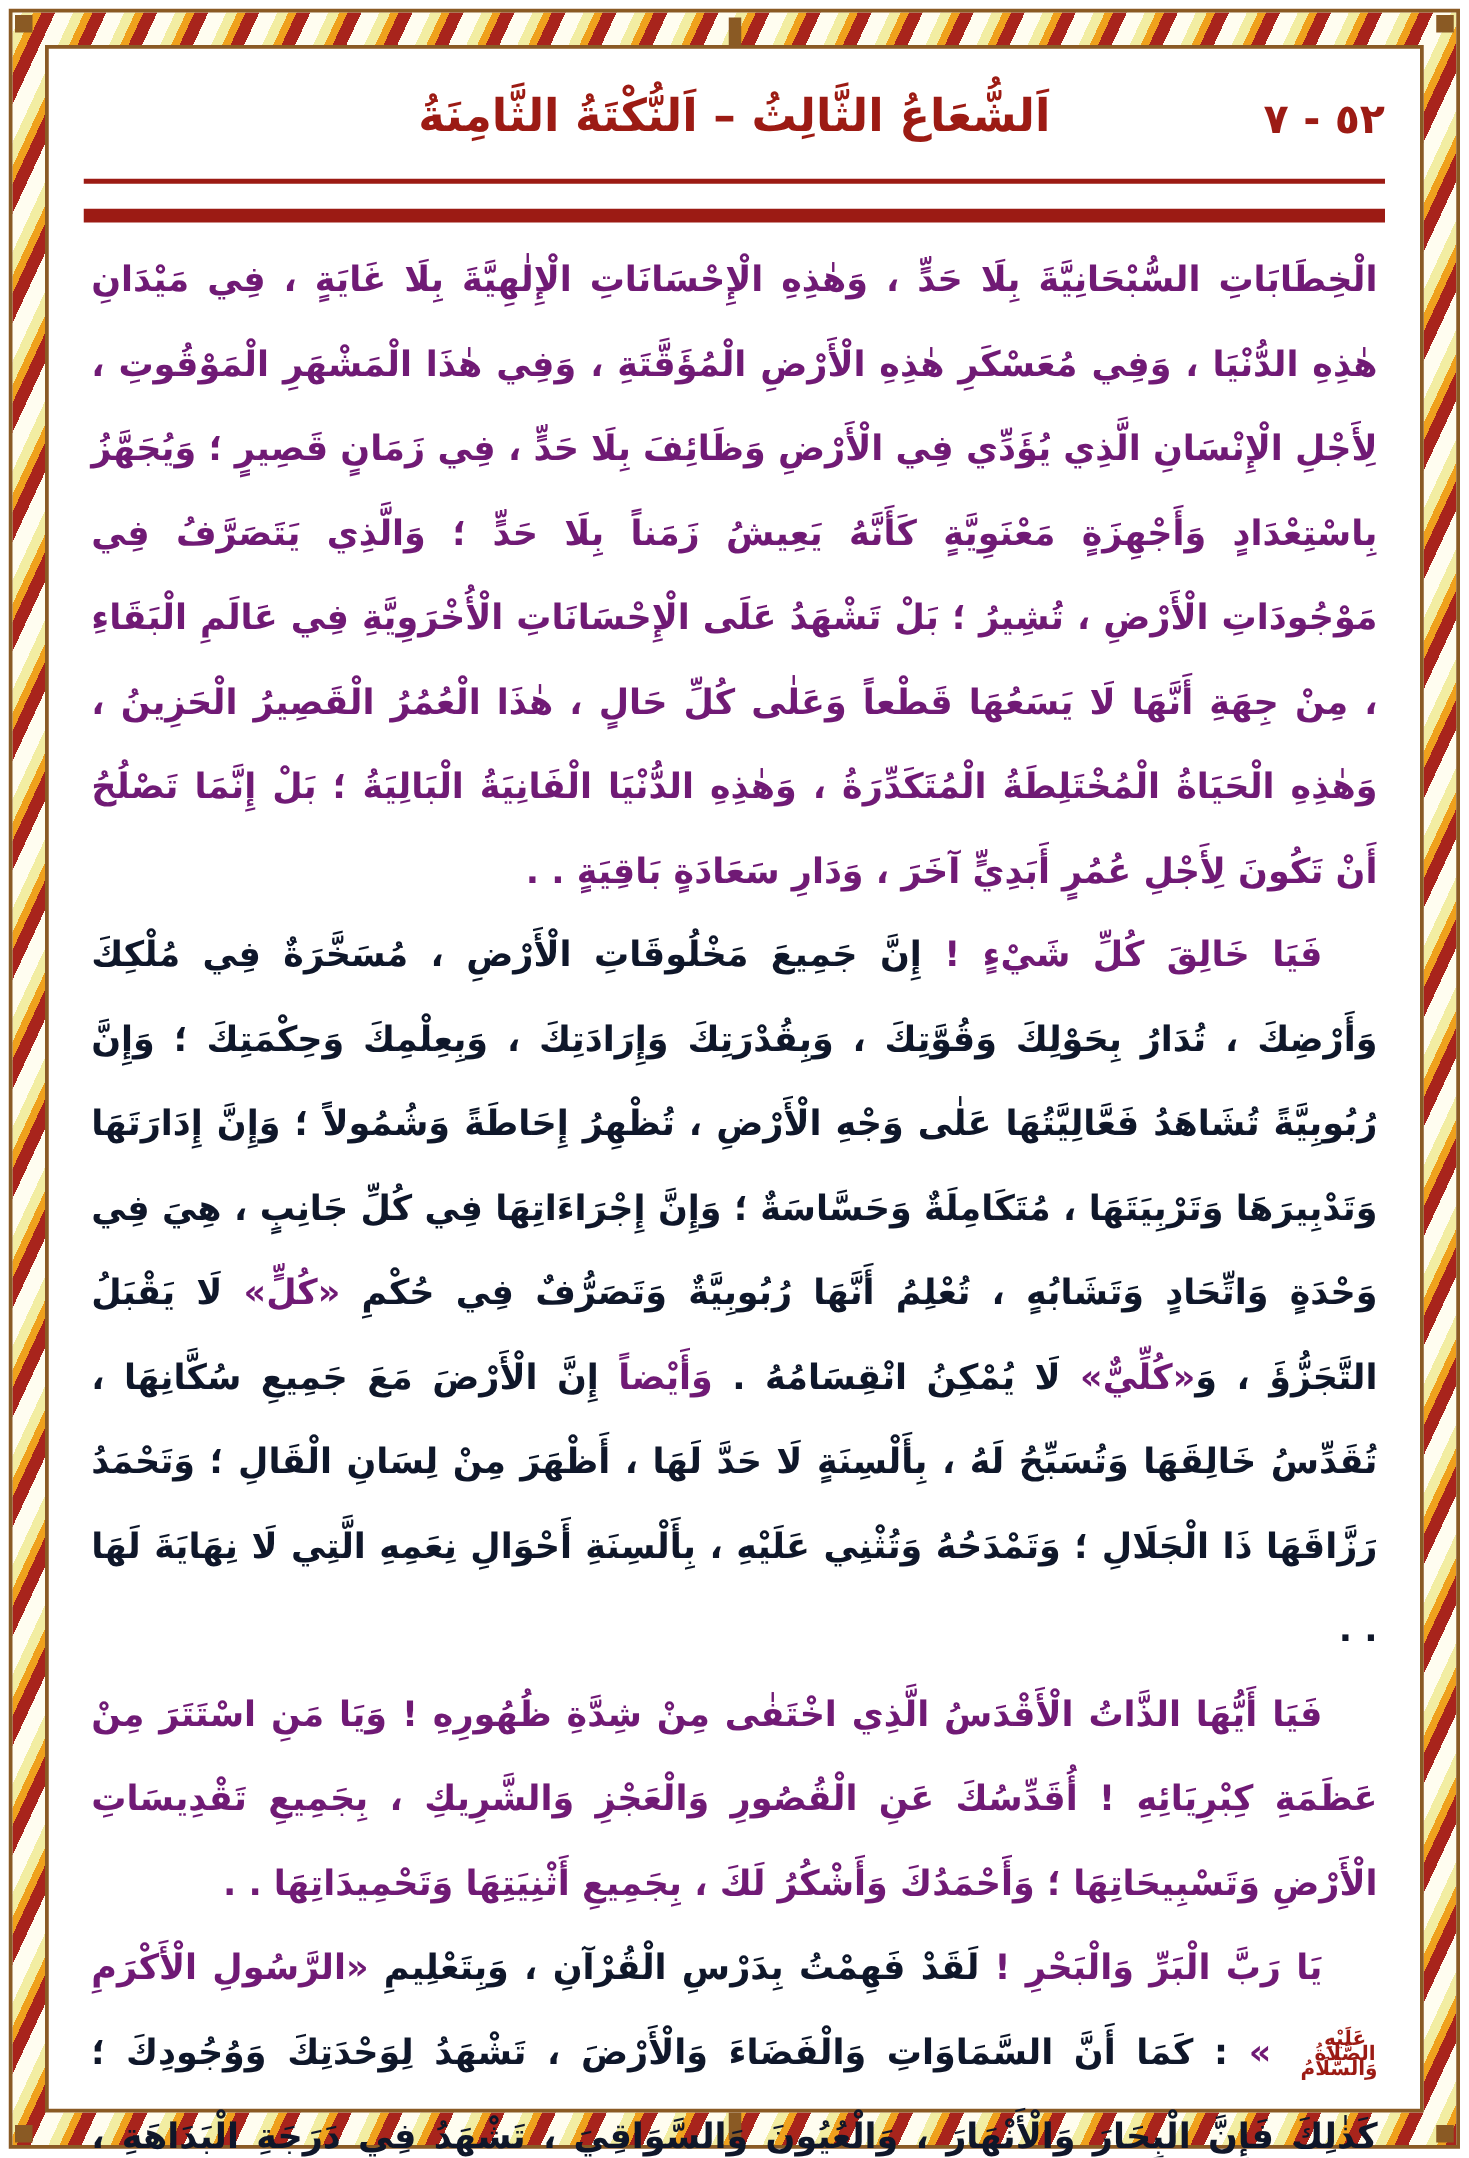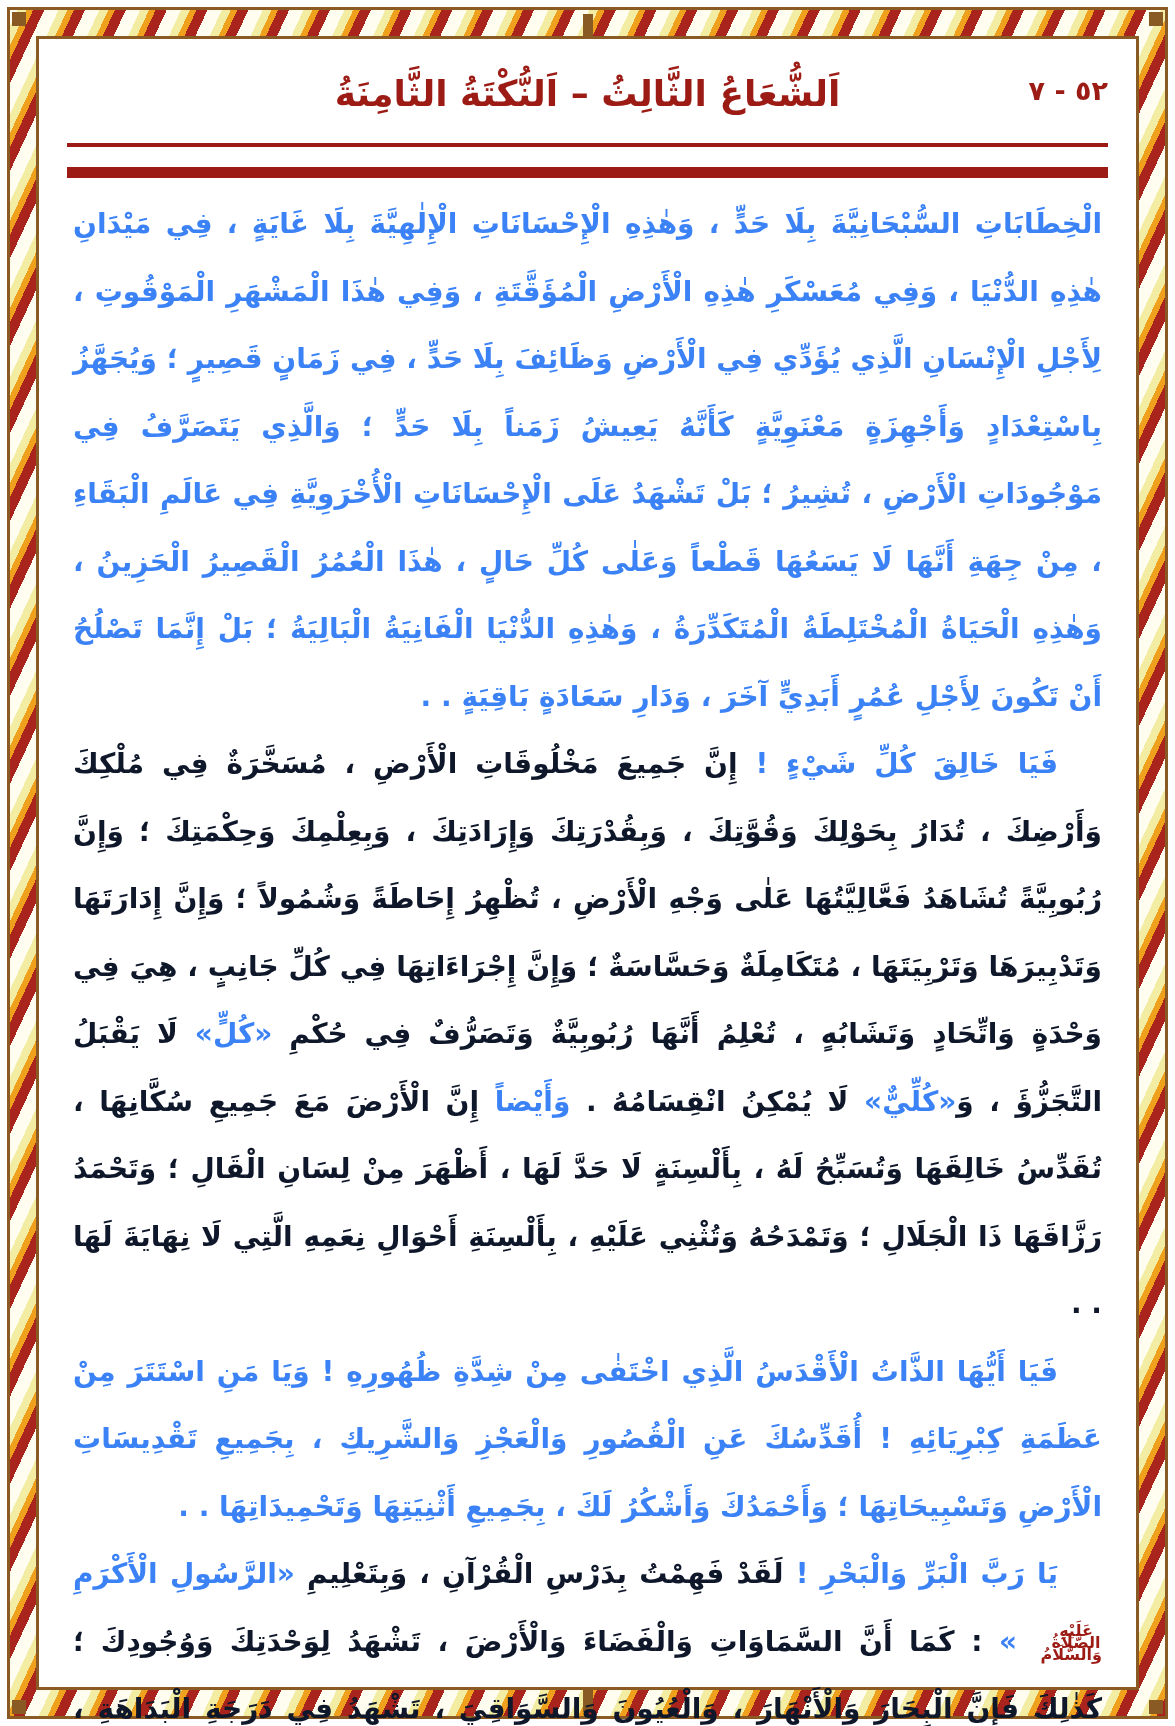--- a/index.html
+++ b/index.html
@@ -73,21 +73,21 @@
     text-align: center;
     font-size: 36px;
     font-weight: bold;
     color: #9c1b14;
     letter-spacing: 0.5px;
   }
   .page-number {
     position: absolute;
     right: 0;
     top: 10px;
-    font-size: 27px;
+    font-size: 33px;
     font-weight: bold;
     color: #9c1b14;
     direction: rtl;
   }
   .double-rule {
     height: 20px;
     border-top: 4px solid #9c1b14;
     border-bottom: 11px solid #9c1b14;
     margin-bottom: 6px;
   }
@@ -101,21 +101,21 @@
     line-height: 67.5px;
     color: #161412;
     padding: 6px 6px 0 6px;
   }
   .body-text p {
     margin: 0;
   }
   .body-text p.indent {
     text-indent: 44px;
   }
-  .seg.red { color: #3b82f6; }
+  .seg.red { color: #701a75; }
   .seg.black { color: #0f172a; }
   .seg.salawat {
     display: inline-block;
     font-size: 16px;
     line-height: 12px;
     width: 52px;
     vertical-align: middle;
     text-align: center;
     white-space: normal;
     color: #9c1b14;

